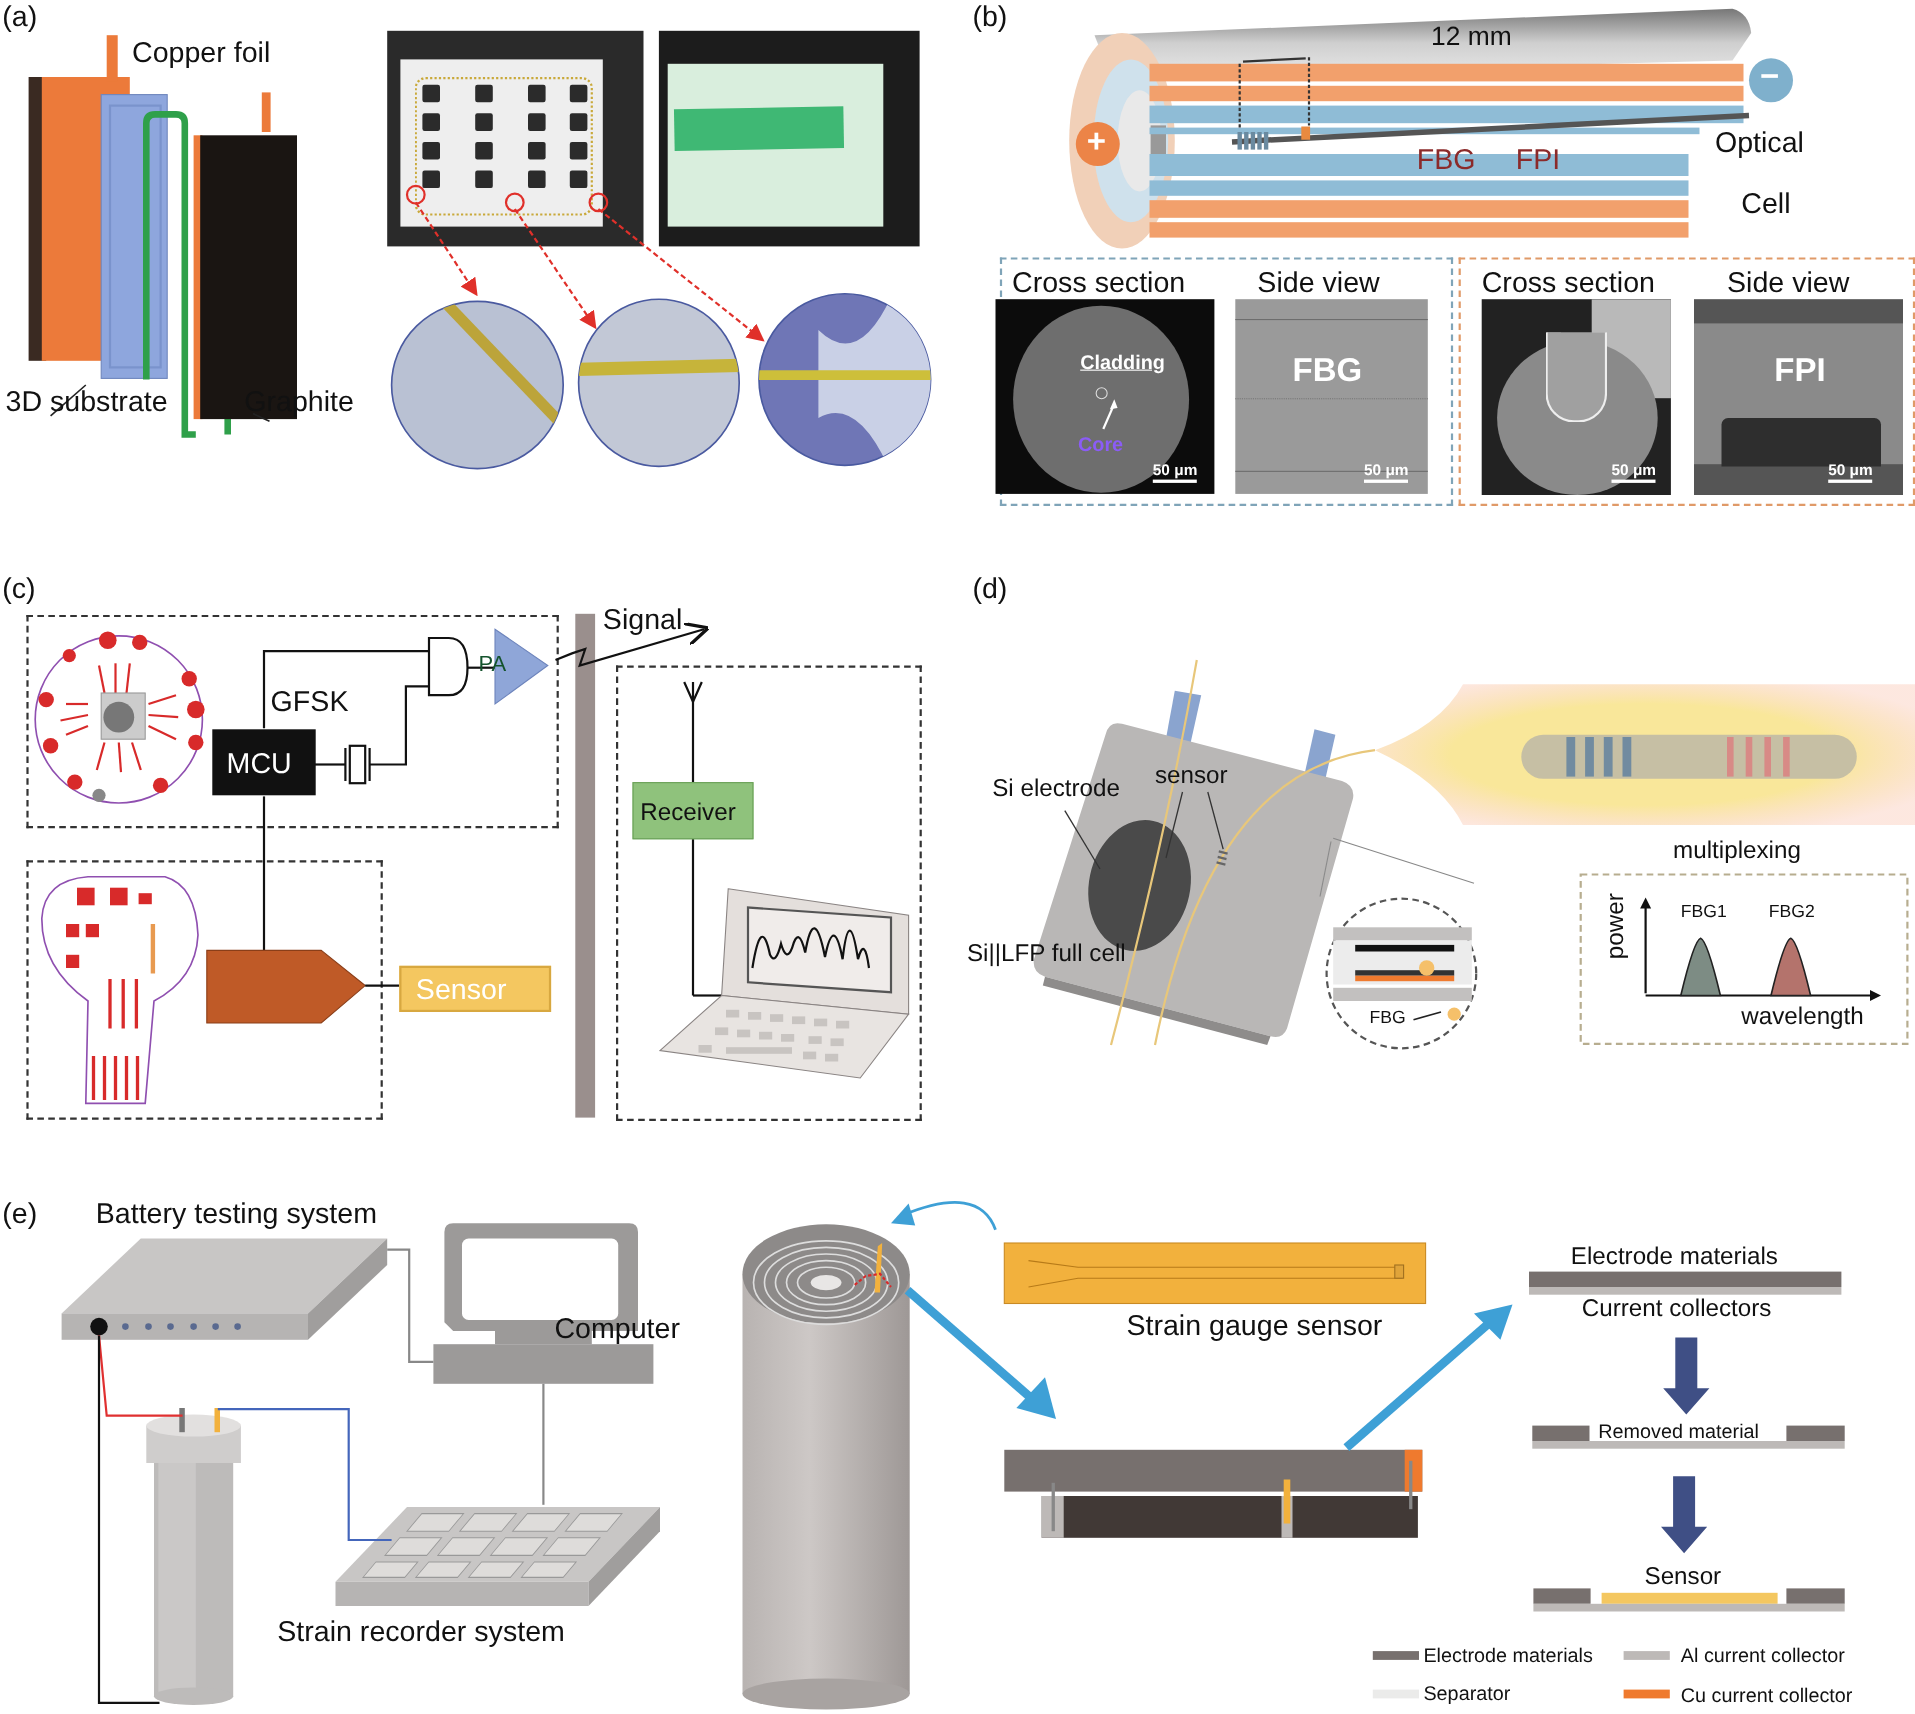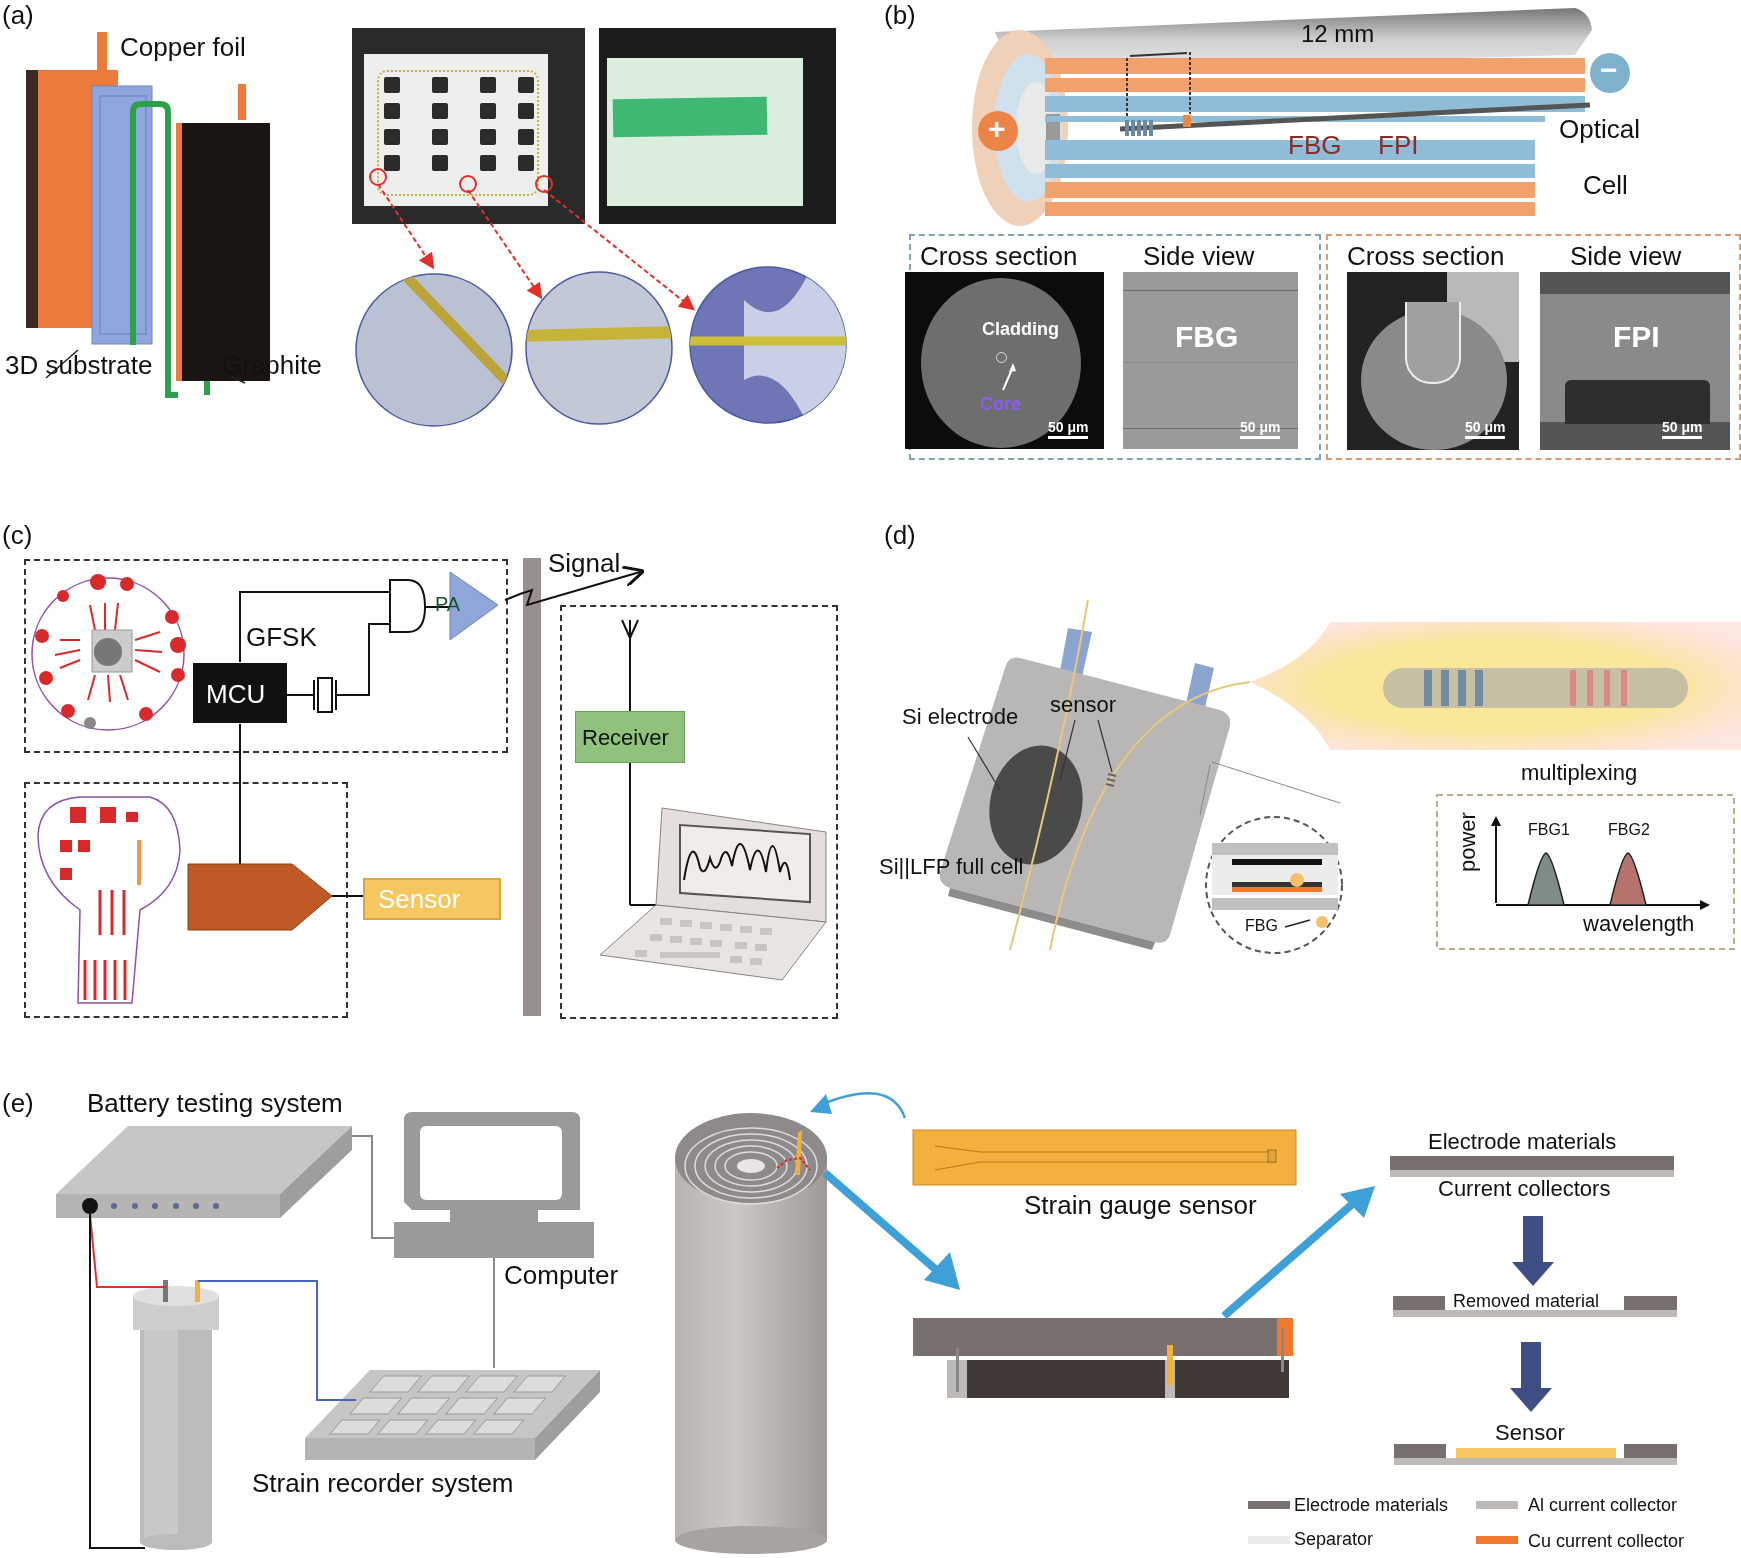--- a/index.html
+++ b/index.html
@@ -182,21 +182,21 @@
 
 <div class="lbl t26" style="left:920px;top:243px;">Cross section</div>
 <div class="lbl t26" style="left:1143px;top:243px;">Side view</div>
 <div class="lbl t26" style="left:1347px;top:243px;">Cross section</div>
 <div class="lbl t26" style="left:1570px;top:243px;">Side view</div>
 
 <div class="abs" style="left:906px;top:272px;width:199px;height:177px;background:#0c0c0c;overflow:hidden;left:905px;">
   <div class="abs" style="left:16px;top:6px;width:160px;height:170px;border-radius:50%;background:#6e6e6e;"></div>
   <div class="abs" style="left:91px;top:80px;width:9px;height:9px;border-radius:50%;border:1.5px solid #ddd;"></div>
 </div>
-<div class="lbl t18" style="left:982px;top:320px;color:#fff;font-weight:bold;">Cladding</div>
+<div class="lbl t18" style="left:982px;top:320px;color:#fff;font-weight:bold;text-decoration:underline;">Cladding</div>
 <div class="lbl t18" style="left:980px;top:395px;color:#8b5cf6;font-weight:bold;">Core</div>
 <svg style="left:0;top:0;" width="1741" height="460">
   <line x1="1003" y1="390" x2="1013" y2="367" stroke="#fff" stroke-width="2"></line>
   <path d="M1013 363 L1009 372 L1016 371 Z" fill="#fff"></path>
 </svg>
 <div class="lbl t17" style="left:1048px;top:420px;color:#fff;font-weight:bold;border-bottom:3px solid #fff;padding-bottom:2px;">50 μm</div>
 
 <div class="abs" style="left:1123px;top:272px;width:175px;height:177px;background:#9a9a9a;">
   <div class="abs" style="left:0;top:18px;width:175px;height:1px;background:#6d6d6d;"></div>
   <div class="abs" style="left:0;top:90px;width:175px;height:1px;border-top:1px dotted #777;"></div>
@@ -467,21 +467,21 @@
   <rect x="133" y="1296" width="86" height="34" fill="#cfcdcc"></rect>
   <ellipse cx="176" cy="1296" rx="43" ry="10" fill="#e2e0df"></ellipse>
   <ellipse cx="176" cy="1542" rx="36" ry="8" fill="#bdbbba"></ellipse>
   <rect x="163" y="1280" width="5" height="22" fill="#777"></rect>
   <rect x="195" y="1280" width="5" height="22" fill="#f2b13d"></rect>
 
   <polyline points="90,1214 97,1287 166,1287" fill="none" stroke="#e03030" stroke-width="2"></polyline>
   <polyline points="90,1214 90,1548 145,1548" fill="none" stroke="#111" stroke-width="2"></polyline>
   <polyline points="198,1281 317,1281 317,1400 356,1400" fill="none" stroke="#4466bb" stroke-width="2"></polyline>
 </svg>
-<div class="lbl t26" style="left:504px;top:1262px;text-align:right;">Computer</div>
+<div class="lbl t26" style="left:504px;top:1194px;text-align:right;">Computer</div>
 <div class="lbl t26" style="left:252px;top:1470px;">Strain recorder system</div>
 
 <svg style="left:0;top:0;" width="1741" height="1558">
   <defs>
     <linearGradient id="cyl" x1="0" y1="0" x2="1" y2="0">
       <stop offset="0" stop-color="#b8b3b1"></stop>
         <stop offset="0.4" stop-color="#cdc8c6"></stop>
         <stop offset="1" stop-color="#9e9896"></stop>
     </linearGradient>
     <marker id="bArr" markerWidth="6" markerHeight="6" refX="3" refY="3" orient="auto">

